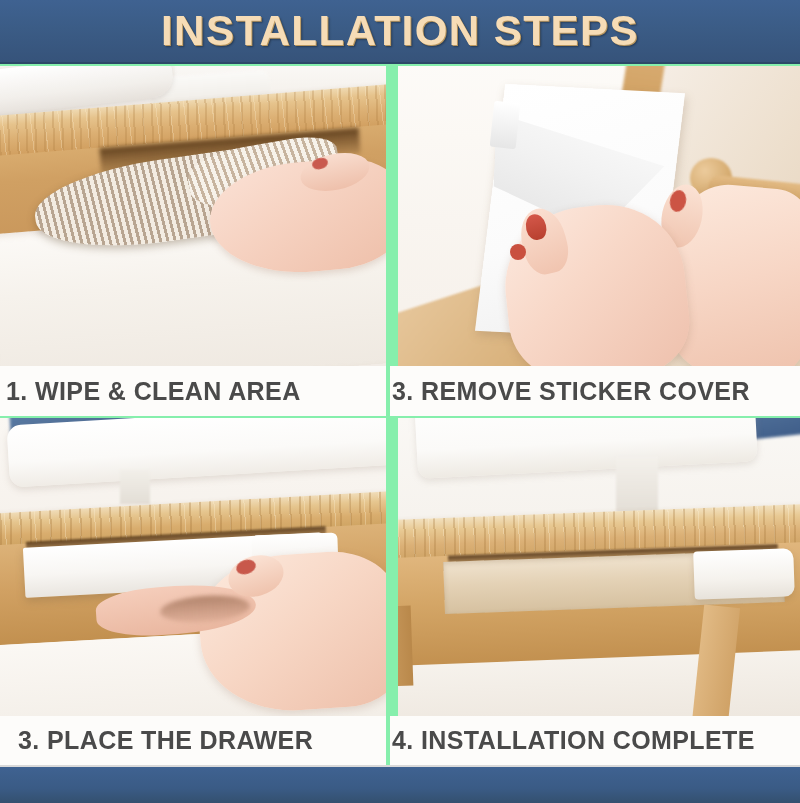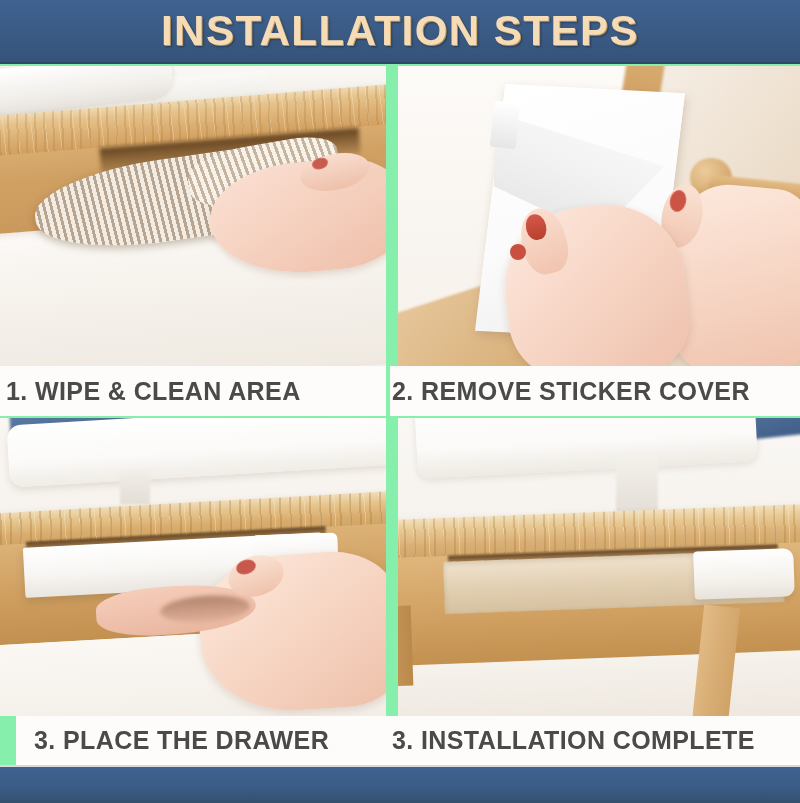--- a/index.html
+++ b/index.html
@@ -50,21 +50,21 @@
   }
 
   
   #panel-1{ left:0px;   top:66px;  width:386px; height:300px; }
   #panel-2{ left:398px; top:66px;  width:402px; height:300px; }
   #panel-3{ left:0px;   top:418px; width:386px; height:298px; }
   #panel-4{ left:398px; top:418px; width:402px; height:298px; }
 
   #cap-1{ left:0px;   top:366px; width:386px; height:50px; padding-left:6px; }
   #cap-2{ left:390px; top:366px; width:410px; height:50px; padding-left:2px; }
-  #cap-3{ left:16px;   top:716px; width:386px; height:49px; padding-left:18px; }
+  #cap-3{ left:0px;   top:716px; width:386px; height:49px; padding-left:18px; }
   #cap-4{ left:390px; top:716px; width:410px; height:49px; padding-left:2px; }
 
   
   .p1-bg{
     position:absolute; inset:0;
     background:linear-gradient(180deg,#f7f4f0 0%,#f4efe9 38%,#f2ece6 100%);
   }
   .p1-lamp{
     position:absolute; left:-12px; top:-6px; width:185px; height:46px;
     background:linear-gradient(180deg,#ffffff 0%,#f2efeb 65%,#e6e1db 100%);
@@ -441,21 +441,21 @@
       <div class="p2-handR"></div>
       <div class="p2-thumbR"></div>
       <div class="p2-nailC"></div>
       <div class="p2-handL"></div>
       <div class="p2-fingerA"></div>
       <div class="p2-nailA"></div>
       <div class="p2-nailB"></div>
     </div>
   </div>
   <div class="caption-bar" id="cap-2">
-    <span class="caption-text">2. REMOVE STICKER COVER</span>
+    <span class="caption-text">3. REMOVE STICKER COVER</span>
   </div>
 
   <div class="panel" id="panel-3">
     <div class="photo">
       <div class="p3-bg"></div>
       <div class="p3-blue"></div>
       <div class="p3-green"></div>
       <div class="p3-monitor"></div>
       <div class="p3-stand"></div>
       <div class="p3-table">
@@ -489,18 +489,18 @@
       <div class="p4-apron"></div>
       <div class="p4-floor"></div>
       <div class="p4-shadowline"></div>
       <div class="p4-drawer"></div>
       <div class="p4-drawerend"></div>
       <div class="p4-leg"></div>
       <div class="p4-legedge"></div>
     </div>
   </div>
   <div class="caption-bar" id="cap-4">
-    <span class="caption-text">3. INSTALLATION COMPLETE</span>
+    <span class="caption-text">4. INSTALLATION COMPLETE</span>
   </div>
 
   <div id="footer-band"></div>
 
 </div>
 
 </body></html>

